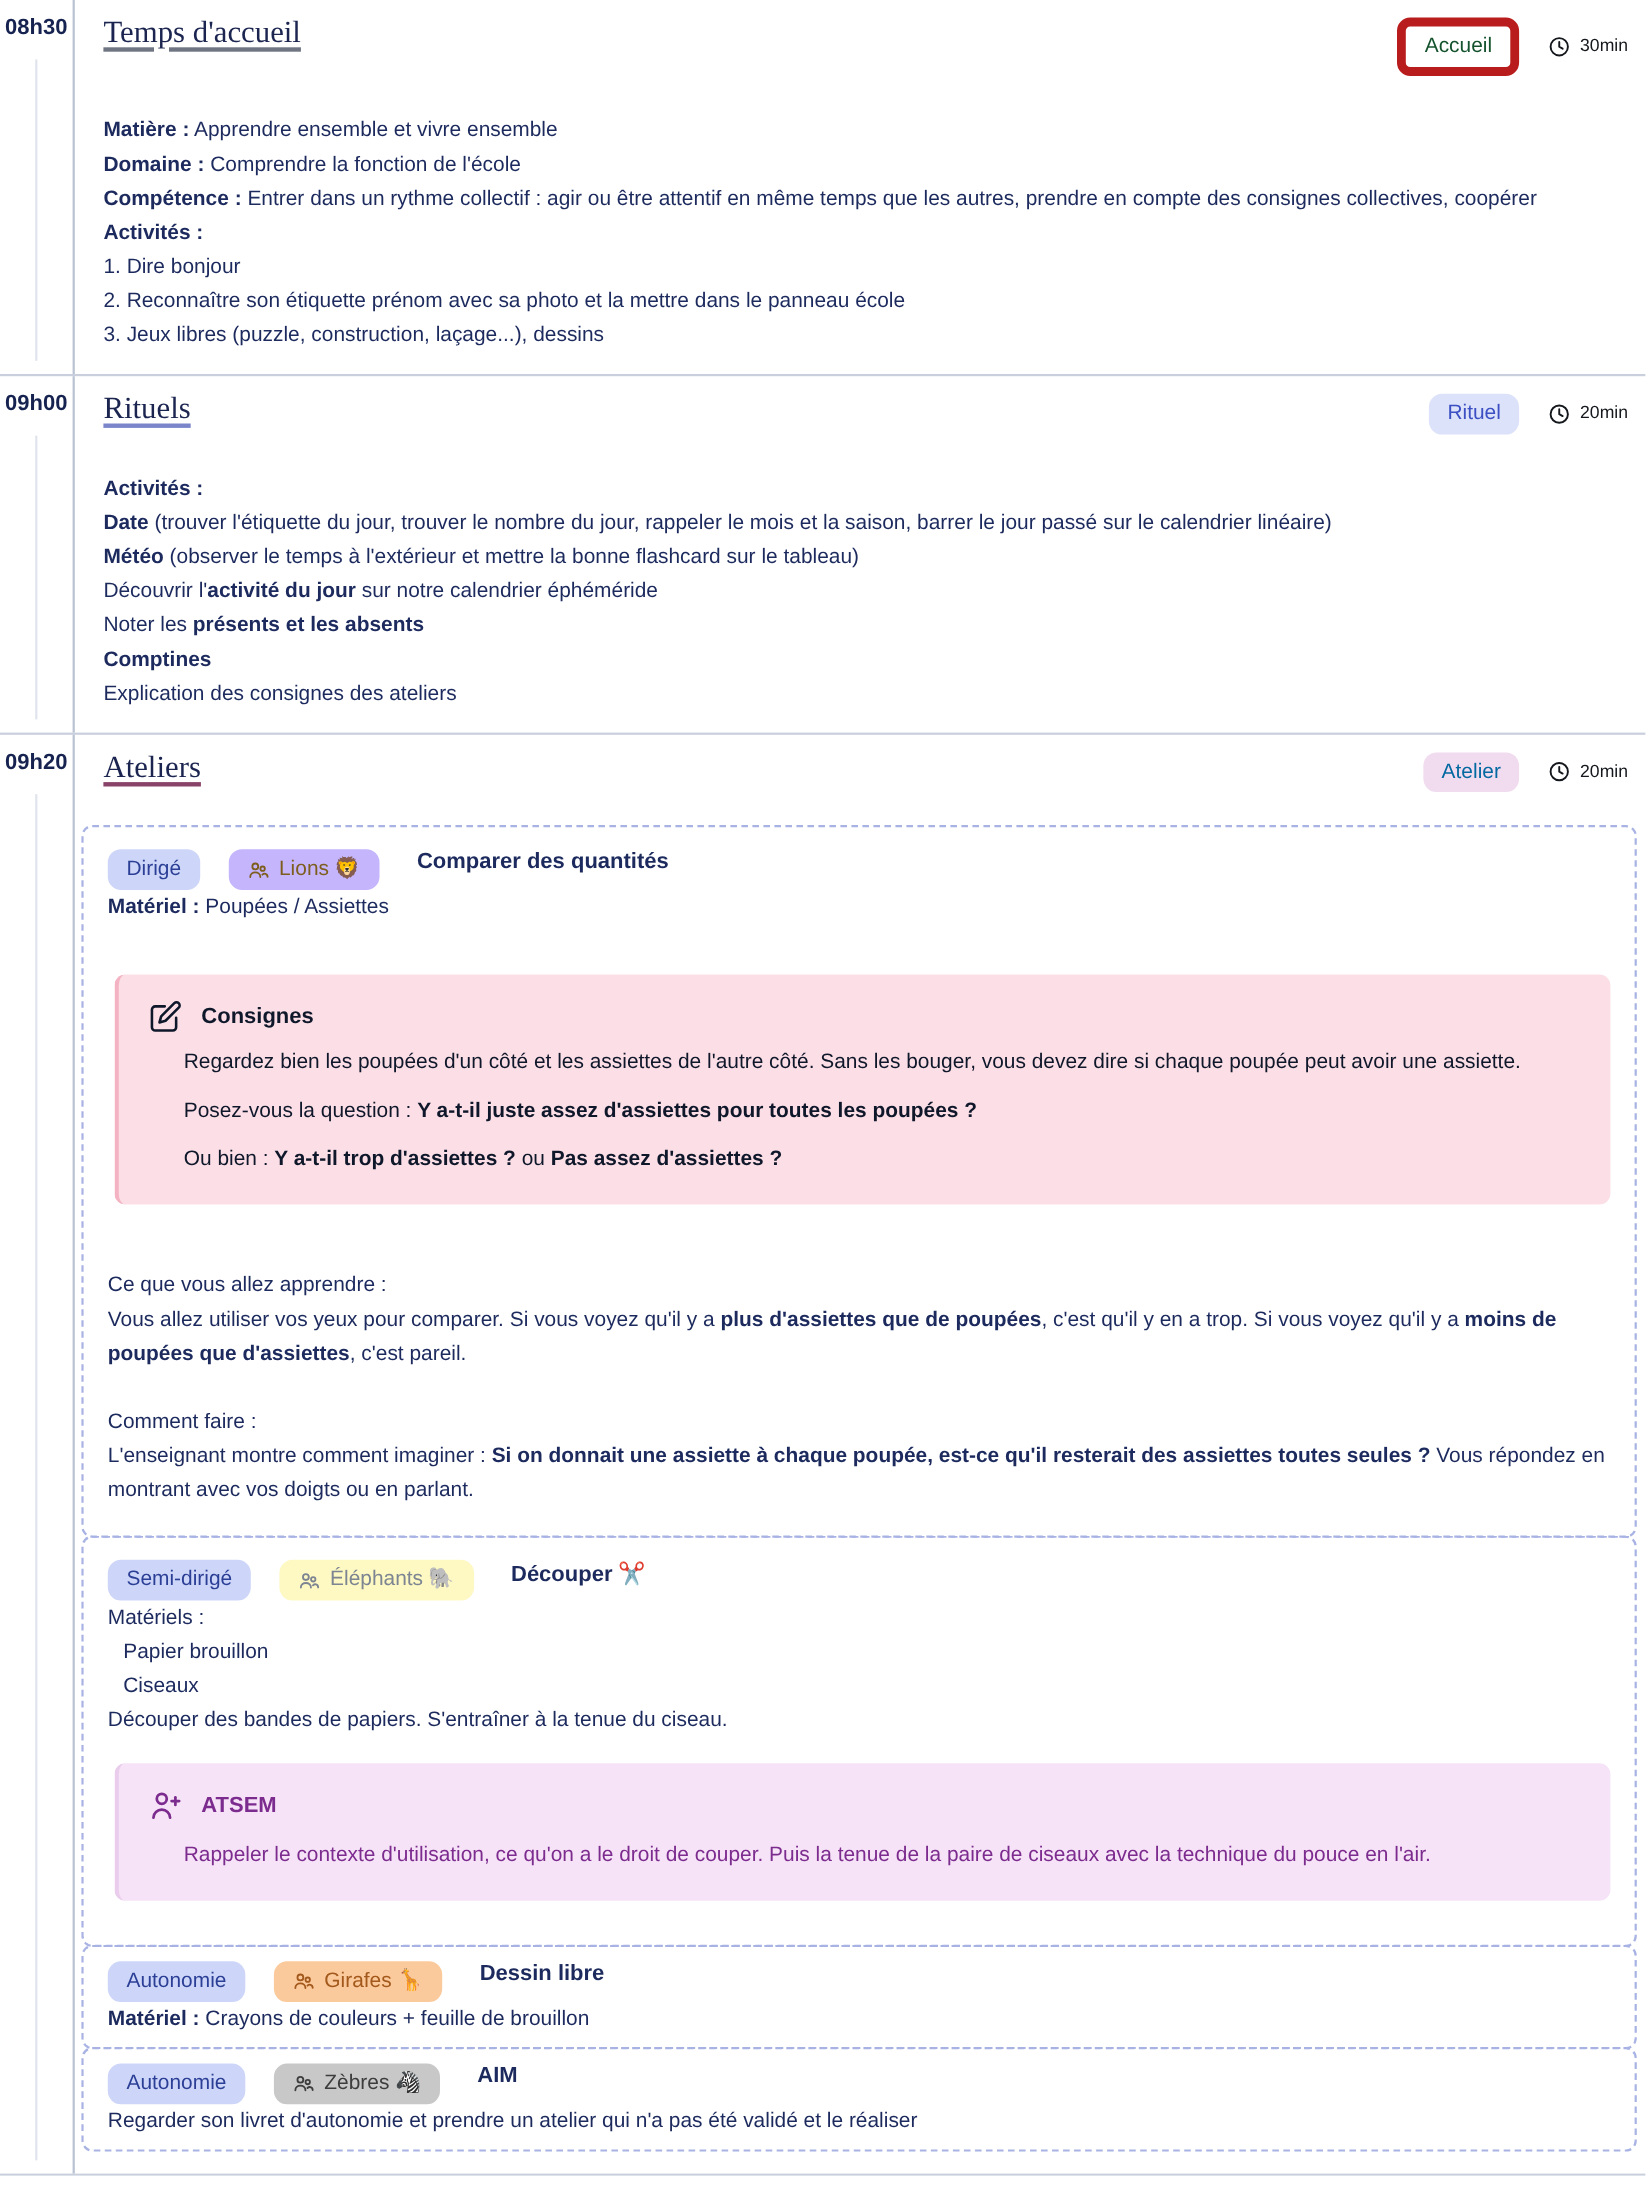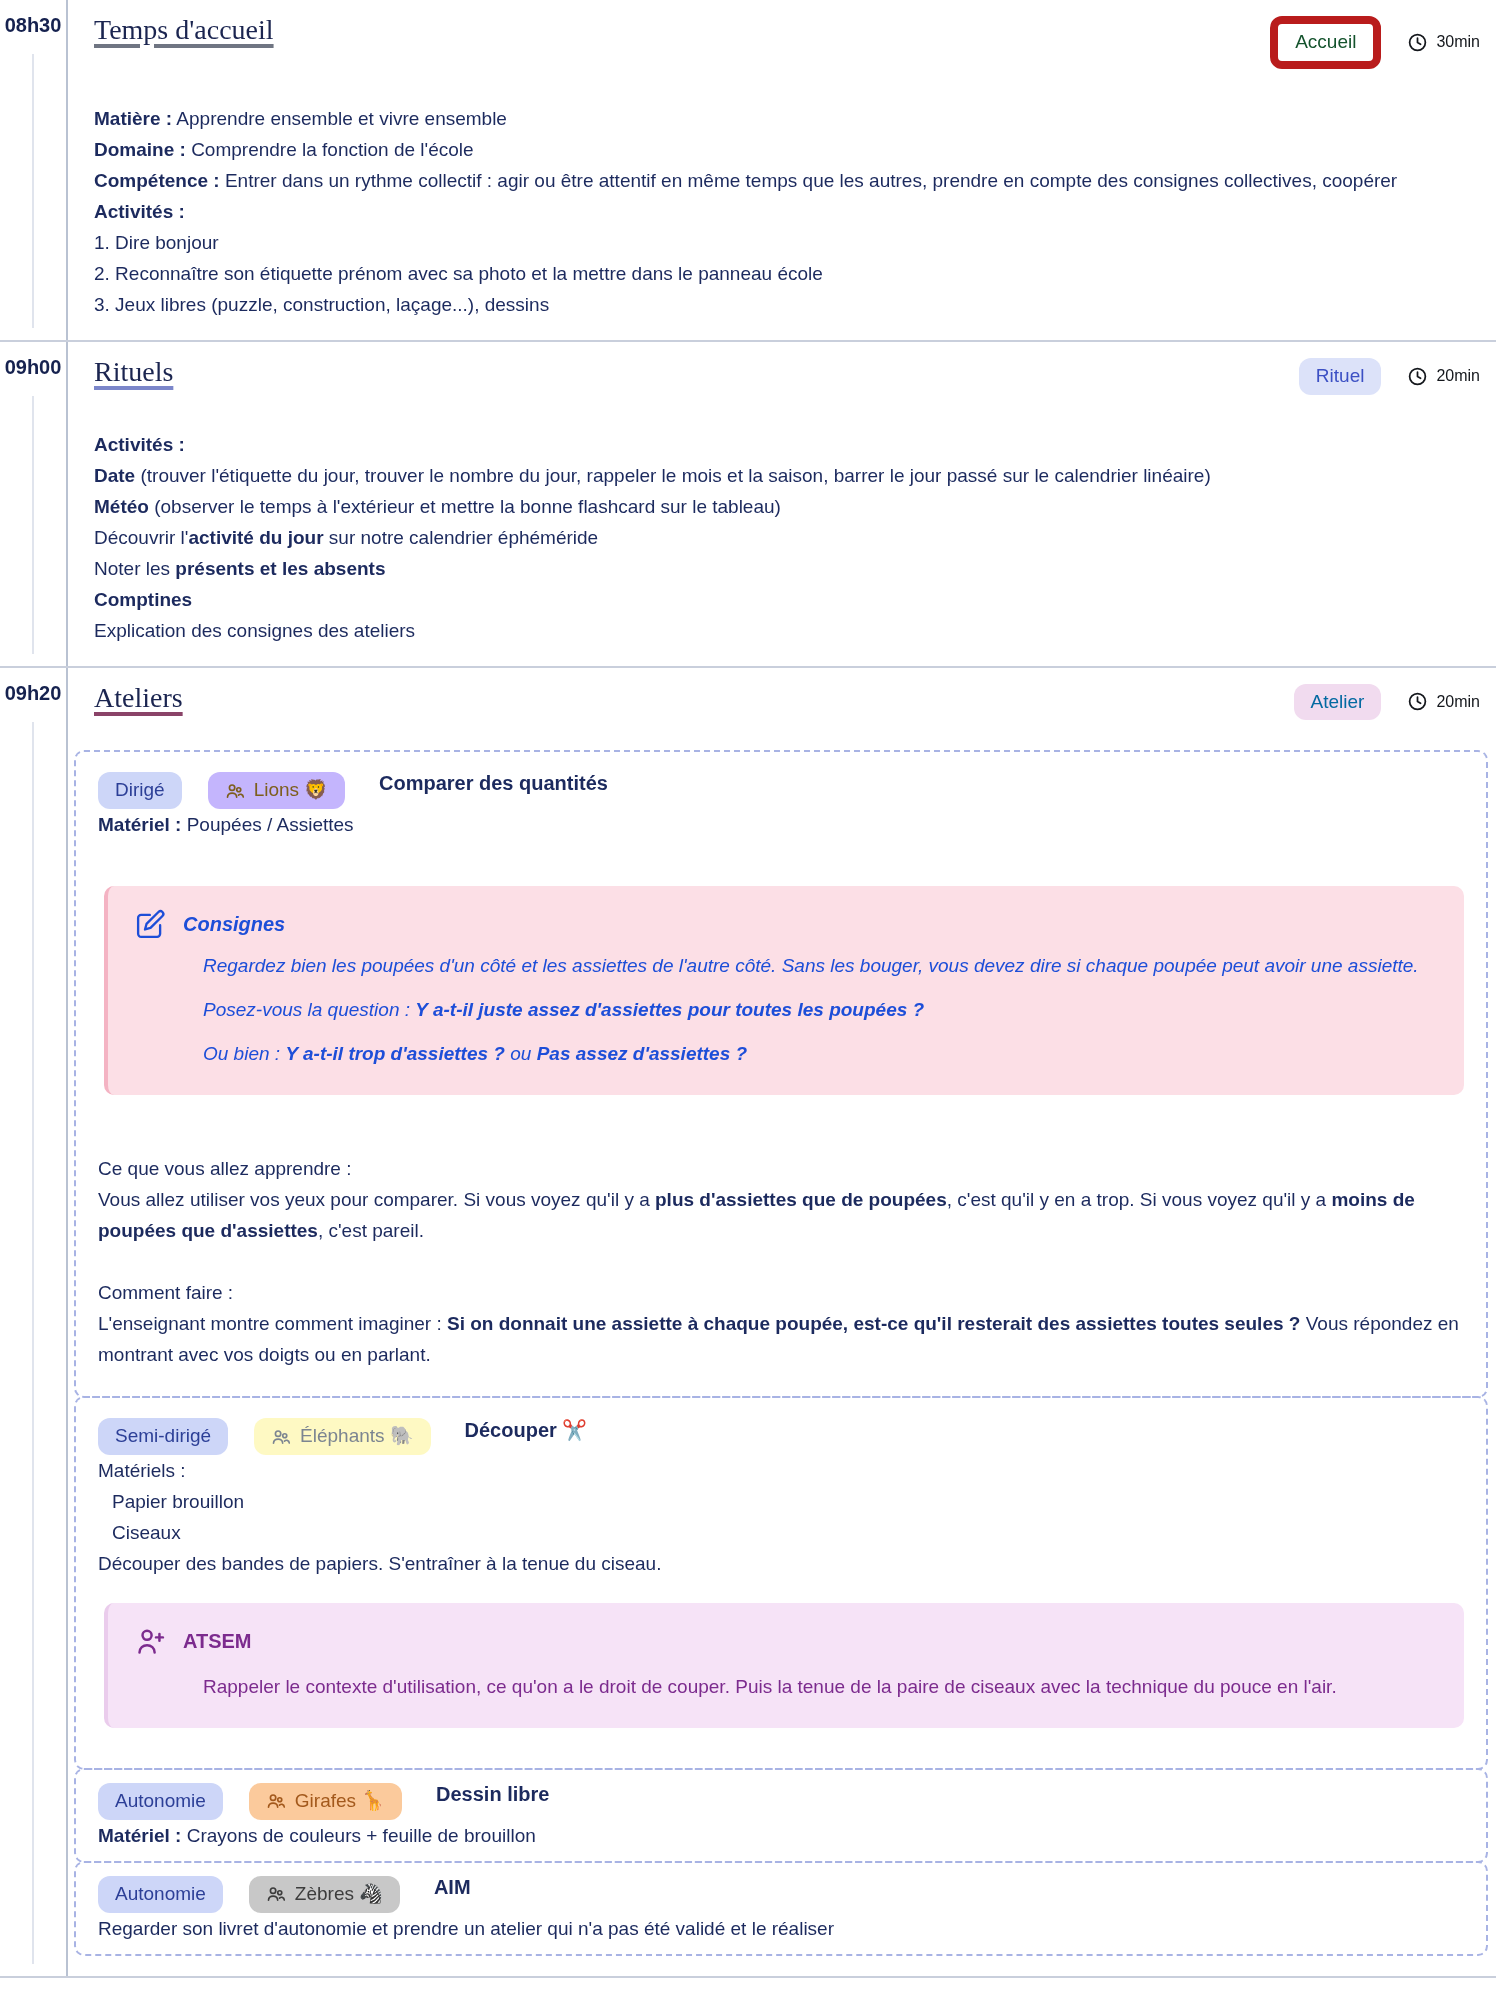--- a/index.html
+++ b/index.html
@@ -52,24 +52,24 @@
   .g-elephants { background: #fef9c3; color: #7c8591; }
   .g-girafes   { background: #fbca9c; color: #a3591c; }
   .g-zebres    { background: #c8c8c8; color: #3d3d3d; }
   .atitle { font-weight: 700; font-size: 20px; margin-left: 8px; color: #1c2a5e; }
   .mline { margin-top: 13px; }
   .mat-items { padding-left: 14px; }
   .adesc { margin-top: 8px; }
 
   
   .callout { border-radius: 10px; margin: 46px 0 0 6px; padding: 22px 26px 26px; }
-  .consignes { background: #fcdfe6; border-left: 4px solid #f4b3c3; color: #1d4ed8; font-style: italic; }
+  .consignes { background: #fcdfe6; border-left: 4px solid #f4b3c3; color: #0f172a; }
   .atsem { background: #f6e3f7; border-left: 4px solid #eaccec; color: #7c2b8e; margin-top: 24px; }
   .callout-head { display: flex; align-items: center; gap: 16px; font-weight: 700; font-size: 20px; }
-  .callout-body { margin-left: 69px; }
+  .callout-body { margin-left: 33px; }
   .callout-body p { margin: 13px 0 0; font-size: 19px; line-height: 31px; }
   .consignes .callout-body p:first-child { margin-top: 9px; }
 
   .learn { margin-top: 58px; }
   .how { margin-top: 31px; }
   .learn p, .how p { margin: 0; font-size: 19px; line-height: 31px; }
   .bold { font-weight: 400; }
 </style>
 </head>
 <body>

